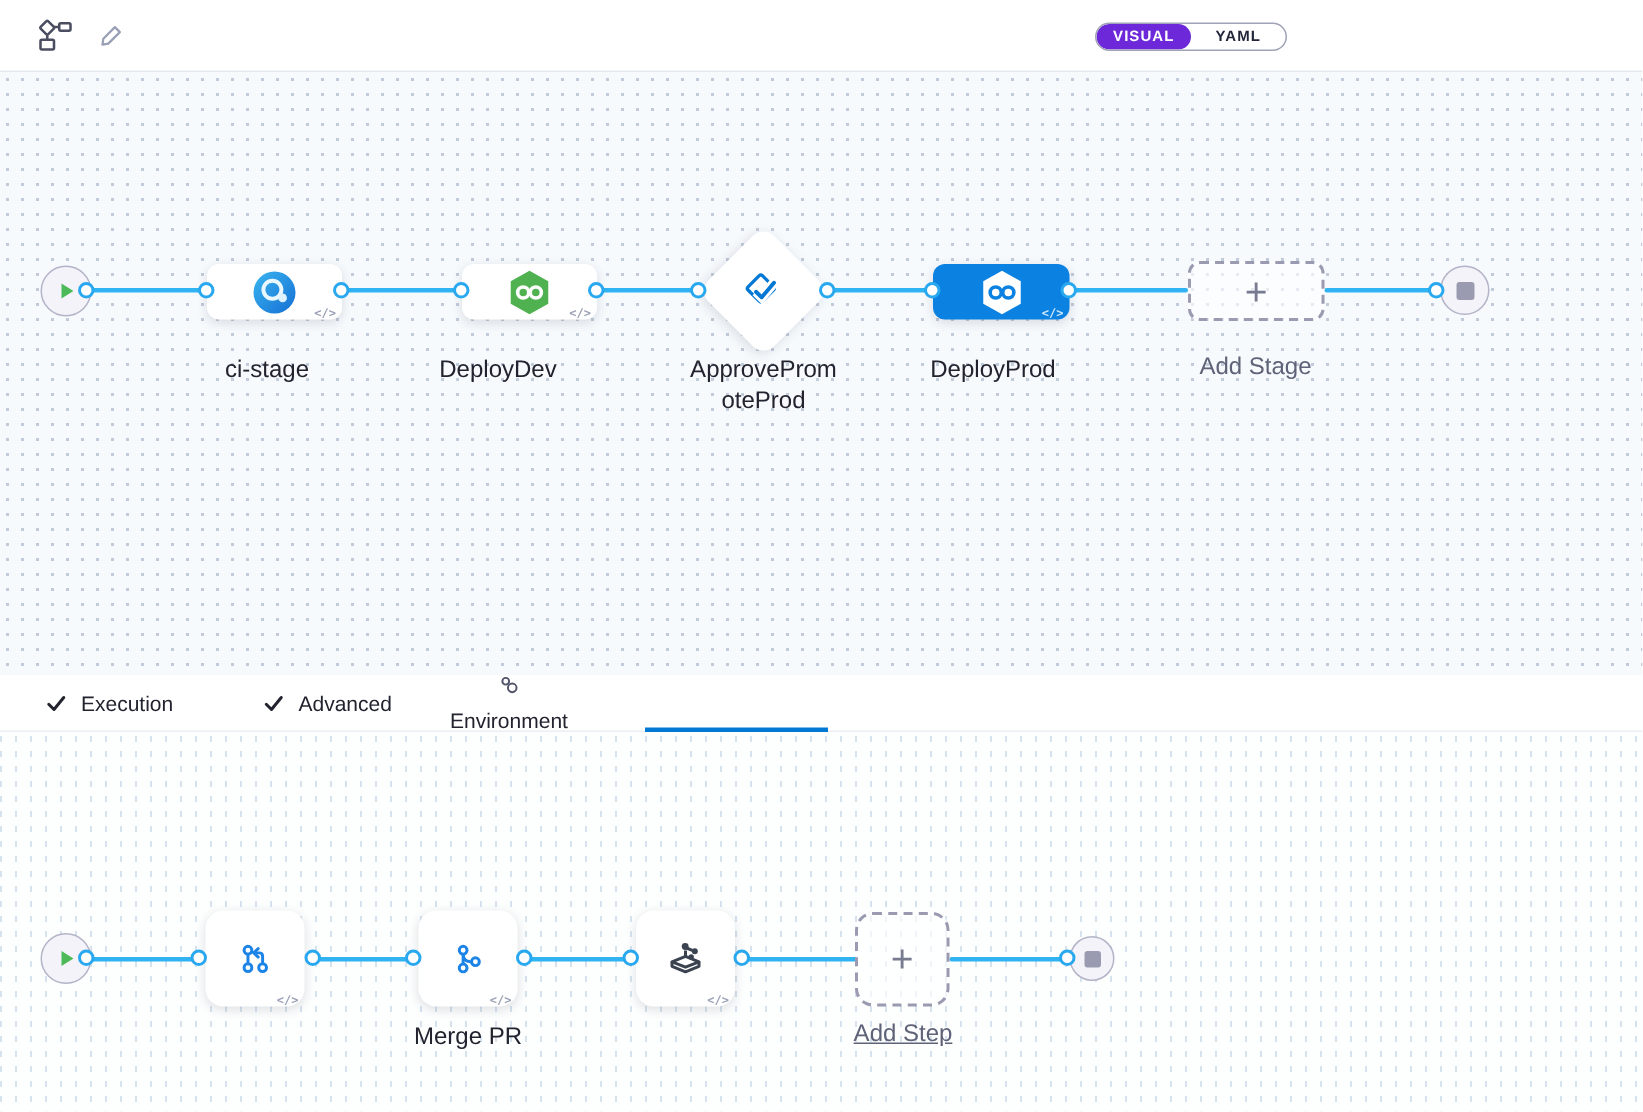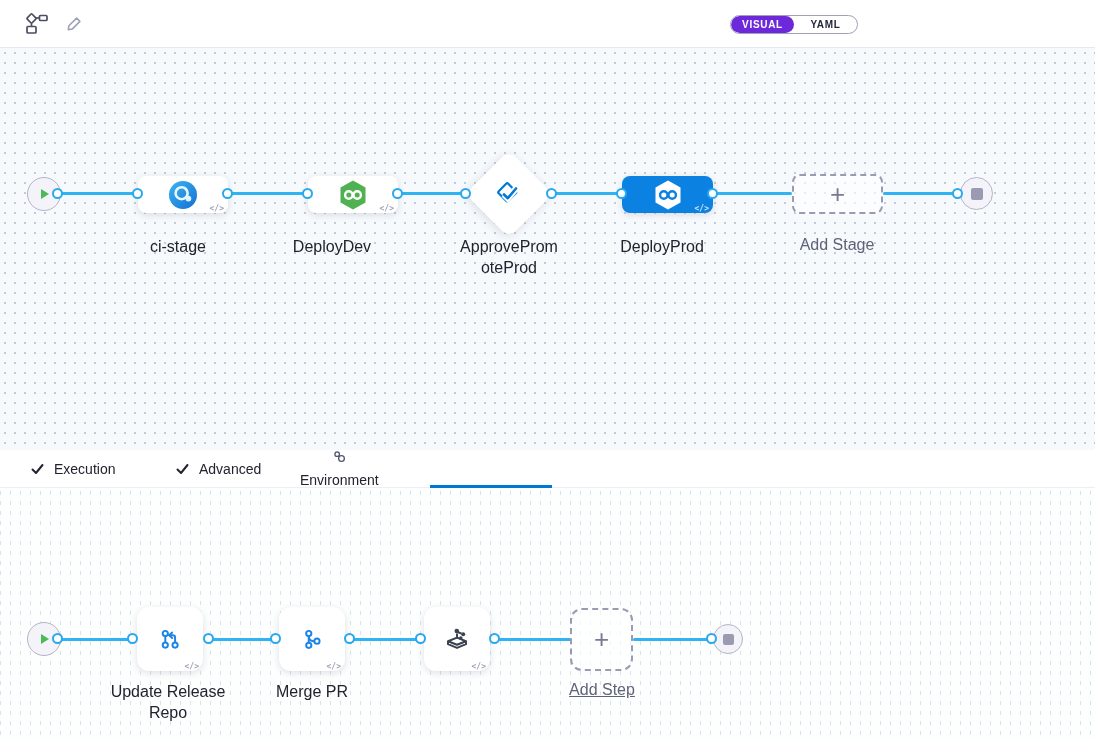--- a/index.html
+++ b/index.html
@@ -272,18 +272,17 @@
     </div>
 
     <div class="add-box" style="left:570px;top:120px;width:63px;height:63px;border-radius:12px;">
       <span>+</span>
     </div>
 
     <div class="endpoint" style="left:713px;top:136px;width:30px;height:30px;">
       <div class="stop-square" style="width:11px;height:11px;"></div>
     </div>
 
-    <div class="node-label" style="left:106px;top:193px;width:124px;">Update Release Repo</div>
     <div class="node-label" style="left:252px;top:193px;width:120px;">Merge PR</div>
     <div class="node-label gray" style="left:552px;top:191px;width:100px;text-decoration:underline;">Add Step</div>
   </div>
 
 </div>
 
 </body></html>

